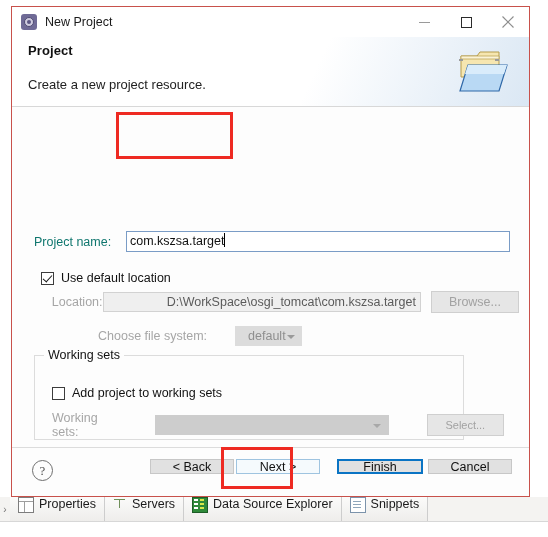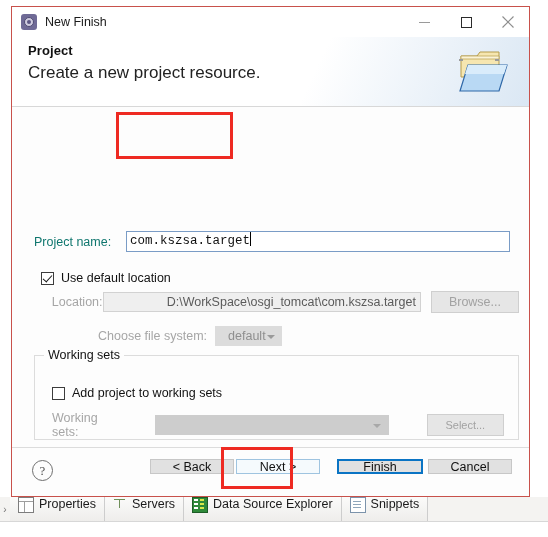--- a/index.html
+++ b/index.html
@@ -102,22 +102,22 @@
     padding: 6px 0 0 16px;
     box-sizing: border-box;
   }
   #wizard-title {
     font-size: 13px;
     font-weight: bold;
     color: #111;
     letter-spacing: .1px;
   }
   #wizard-subtitle {
-    margin-top: 5px;
-    font-size: 17px;
+    margin-top: 19px;
+    font-size: 13px;
     color: #222;
   }
   #banner-icon {
     position: absolute;
     right: 12px;
     top: 8px;
     width: 62px;
     height: 54px;
   }
 
@@ -137,21 +137,21 @@
 
   
   #row-project-name { left: 22px; top: 124px; width: 476px; }
   #lbl-project-name { width: 92px; font-size: 12.5px; color:#0f766e; }
   #input-project-name {
     flex: 1 1 auto;
     height: 21px;
     border: 1px solid #7a9cc6;
     background: #ffffff;
     box-sizing: border-box;
-    font-family: Liberation Mono, monospace;
+    font-family: Liberation Sans, sans-serif;
     font-size: 12.5px;
     color: #111;
     padding: 0 2px 0 3px;
     line-height: 19px;
     position: relative;
     white-space: nowrap;
     overflow: hidden;
   }
   #caret {
     display: inline-block;
@@ -204,21 +204,21 @@
     width: 90px; height: 22px;
     background: #e6e6e6;
     border: 1px solid #cfcfcf;
     color: #a2a2a2;
     font-size: 12.5px;
     display: flex; align-items:center; justify-content:center;
     box-sizing: border-box;
   }
 
   
-  #row-filesystem { left: 86px; top: 219px; }
+  #row-filesystem { left: 86px; top: 219px; gap: 20px; }
   #lbl-filesystem { font-size: 12.5px; color:#a6a6a6; margin-right: 8px; }
   #combo-filesystem {
     width: 67px; height: 20px;
     background: #dcdcdc;
     border: 1px solid #dcdcdc;
     display: flex; align-items: center;
     box-sizing: border-box;
     color: #8f8f8f;
     font-size: 12.5px;
     padding-left: 12px;
@@ -229,21 +229,21 @@
     width: 0; height: 0;
     border-left: 4px solid transparent;
     border-right: 4px solid transparent;
     border-top: 4px solid #9a9a9a;
   }
 
   
   #group-working-sets {
     position: absolute;
     left: 22px; top: 248px;
-    width: 485px; height: 85px;
+    width: 430px; height: 85px;
     border: 1px solid #dcdcdc;
     box-sizing: border-box;
     padding-left: 18px;
   }
   #group-working-sets-legend {
     position: absolute;
     left: 9px; top: -8px;
     background: #fdfdfd;
     padding: 0 4px;
     font-size: 12.5px;
@@ -398,21 +398,21 @@
 <div id="backdrop"></div>
 
 <div id="dialog">
 
   <div id="titlebar">
     <div id="title-icon">
       <div class="gear-outer"></div>
       <div class="gear-inner"></div>
       <div class="gear-core"></div>
     </div>
-    <div id="title-text">New Finish</div>
+    <div id="title-text">New Project</div>
 
     <div id="win-controls">
       <div class="win-btn">
         <svg width="11" height="11" viewBox="0 0 11 11">
             <line x1="0" y1="5.5" x2="11" y2="5.5" stroke="#9a9a9a" stroke-width="1"></line>
           </svg>
       </div>
       <div class="win-btn">
         <svg width="11" height="11" viewBox="0 0 11 11">
             <rect x="0.5" y="0.5" width="10" height="10" fill="none" stroke="#2b2b2b" stroke-width="1"></rect>

